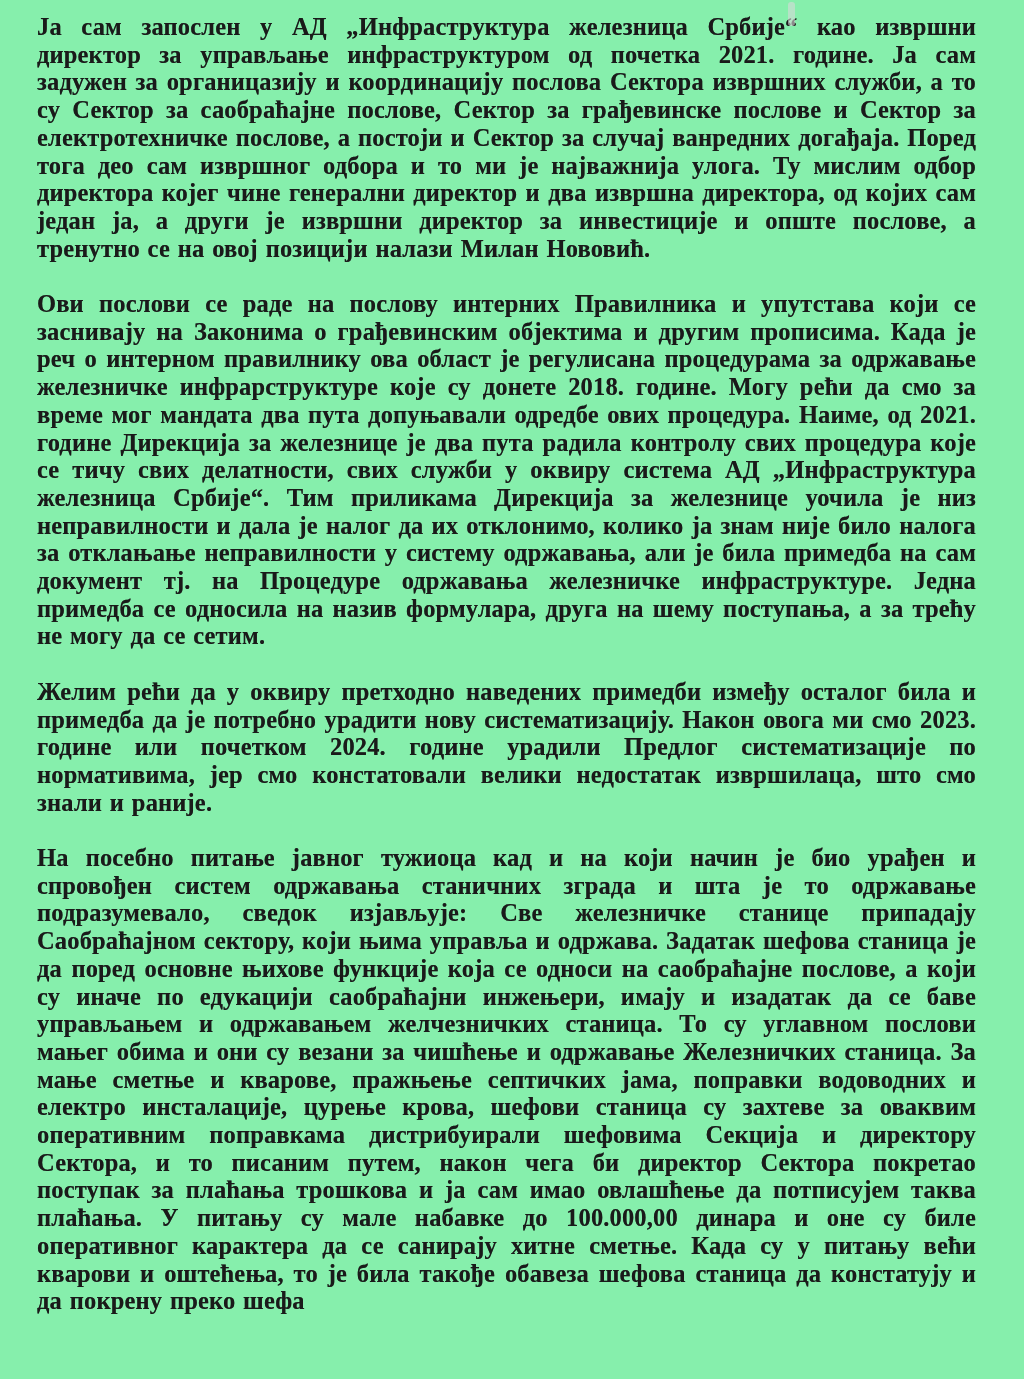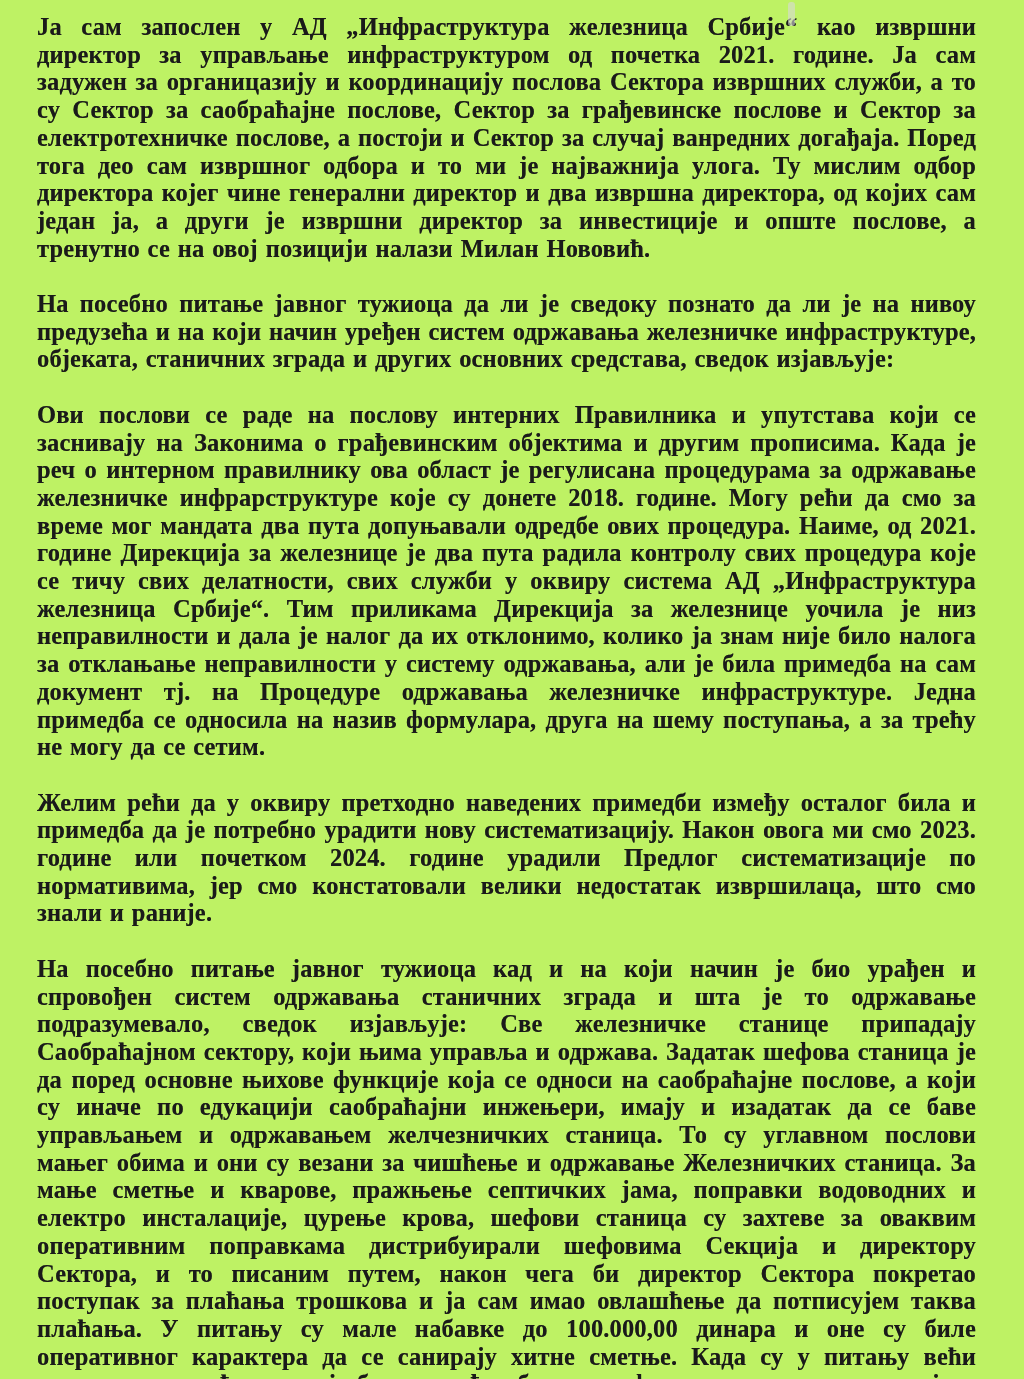--- a/index.html
+++ b/index.html
@@ -5,21 +5,21 @@
   html, body {
     margin: 0;
     padding: 0;
     background: #ffffff;
   }
   .page {
     position: relative;
     width: 1024px;
     height: 1379px;
     box-sizing: border-box;
-    background: #bef264;
+    background: #86efac;
     padding: 13px 48px 20px 37px;
     overflow: hidden;
     font-family: "Liberation Serif", "DejaVu Serif", serif;
     font-weight: bold;
     color: #1a1a1a;
     font-size: 24.5px;
     line-height: 27.7px;
   }
   .para {
     margin: 0 0 27.7px 0;
@@ -43,17 +43,16 @@
     border-radius: 3px;
     opacity: 0.6;
   }
 </style>
 </head>
 <body>
 
 <div class="page">
   <div class="scan-smudge"></div>
   <p class="para">Ја сам запослен у АД „Инфраструктура железница Србије“ као извршни директор за управљање инфраструктуром од почетка 2021. године. Ја сам задужен за органицазију и координацију послова Сектора извршних служби, а то су Сектор за саобраћајне послове, Сектор за грађевинске послове и Сектор за електротехничке послове, а постоји и Сектор за случај ванредних догађаја. Поред тога део сам извршног одбора и то ми је најважнија улога. Ту мислим одбор директора којег чине генерални директор и два извршна директора, од којих сам један ја, а други је извршни директор за инвестиције и опште послове, а тренутно се на овој позицији налази Милан Нововић.</p>
-  <p class="para">На посебно питање јавног тужиоца да ли је сведоку познато да ли је на нивоу предузећа и на који начин уређен систем одржавања железничке инфраструктуре, објеката, станичних зграда и других основних средстава, сведок изјављује:</p>
   <p class="para">Ови послови се раде на послову интерних Правилника и упутстава који се заснивају на Законима о грађевинским објектима и другим прописима. Када је реч о интерном правилнику ова област је регулисана процедурама за одржавање железничке инфрарструктуре које су донете 2018. године. Могу рећи да смо за време мог мандата два пута допуњавали одредбе ових процедура. Наиме, од 2021. године Дирекција за железнице је два пута радила контролу свих процедура које се тичу свих делатности, свих служби у оквиру система АД „Инфраструктура железница Србије“. Тим приликама Дирекција за железнице уочила је низ неправилности и дала је налог да их отклонимо, колико ја знам није било налога за отклањање неправилности у систему одржавања, али је била примедба на сам документ тј. на Процедуре одржавања железничке инфраструктуре. Једна примедба се односила на назив формулара, друга на шему поступања, а за трећу не могу да се сетим.</p>
   <p class="para">Желим рећи да у оквиру претходно наведених примедби између осталог била и примедба да је потребно урадити нову систематизацију. Након овога ми смо 2023. године или почетком 2024. године урадили Предлог систематизације по нормативима, јер смо констатовали велики недостатак извршилаца, што смо знали и раније.</p>
   <p class="para">На посебно питање јавног тужиоца кад и на који начин је био урађен и спровођен систем одржавања станичних зграда и шта је то одржавање подразумевало, сведок изјављује: Све железничке станице припадају Саобраћајном сектору, који њима управља и одржава. Задатак шефова станица је да поред основне њихове функције која се односи на саобраћајне послове, а који су иначе по едукацији саобраћајни инжењери, имају и изадатак да се баве управљањем и одржавањем желчезничких станица. То су углавном послови мањег обима и они су везани за чишћење и одржавање Железничких станица. За мање сметње и кварове, пражњење септичких јама, поправки водоводних и електро инсталације, цурење крова, шефови станица су захтеве за оваквим оперативним поправкама дистрибуирали шефовима Секција и директору Сектора, и то писаним путем, након чега би директор Сектора покретао поступак за плаћања трошкова и ја сам имао овлашћење да потписујем таква плаћања. У питању су мале набавке до 100.000,00 динара и оне су биле оперативног карактера да се санирају хитне сметње. Када су у питању већи кварови и оштећења, то је била такође обавеза шефова станица да констатују и да покрену преко шефа</p>
 </div>
 
 </body></html>

